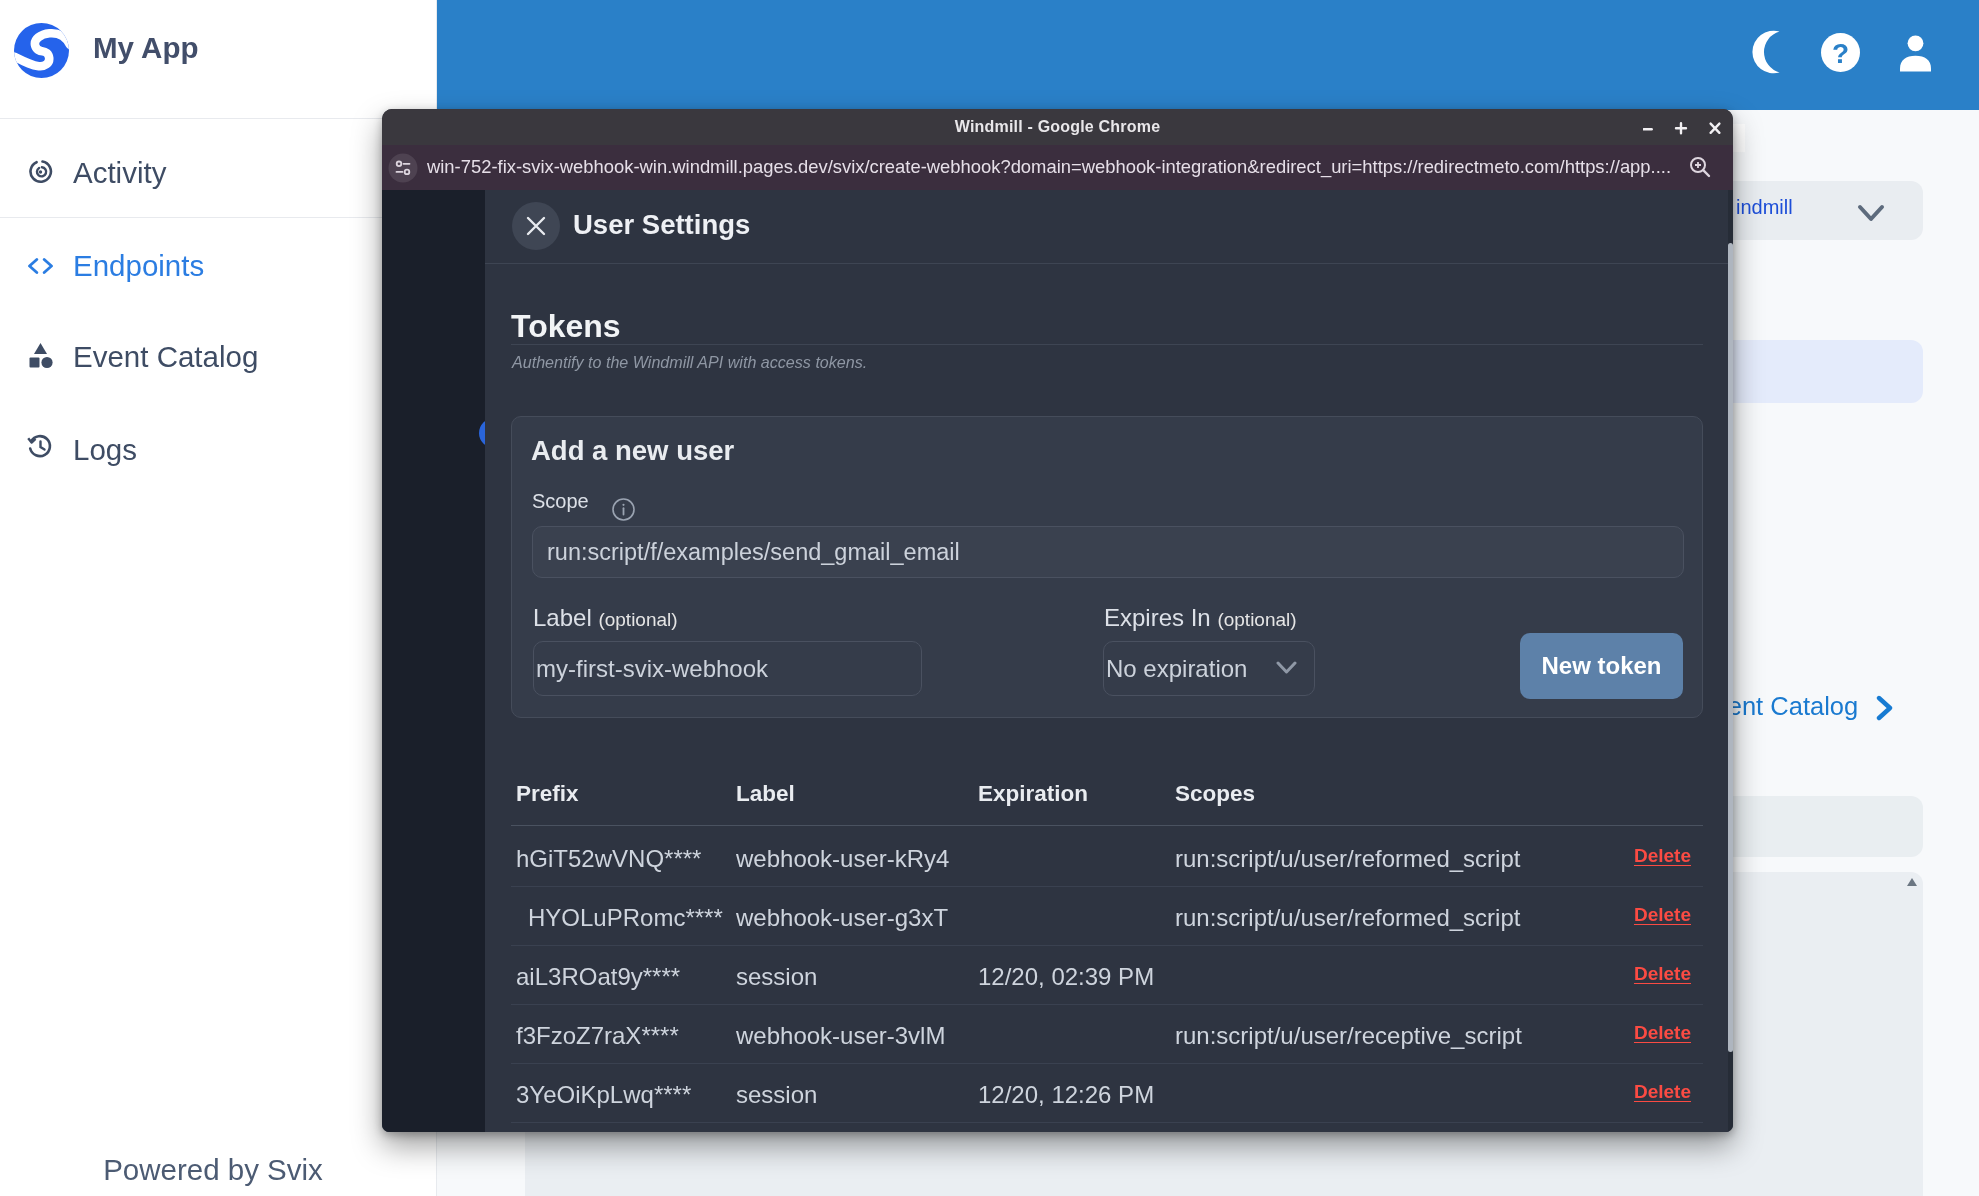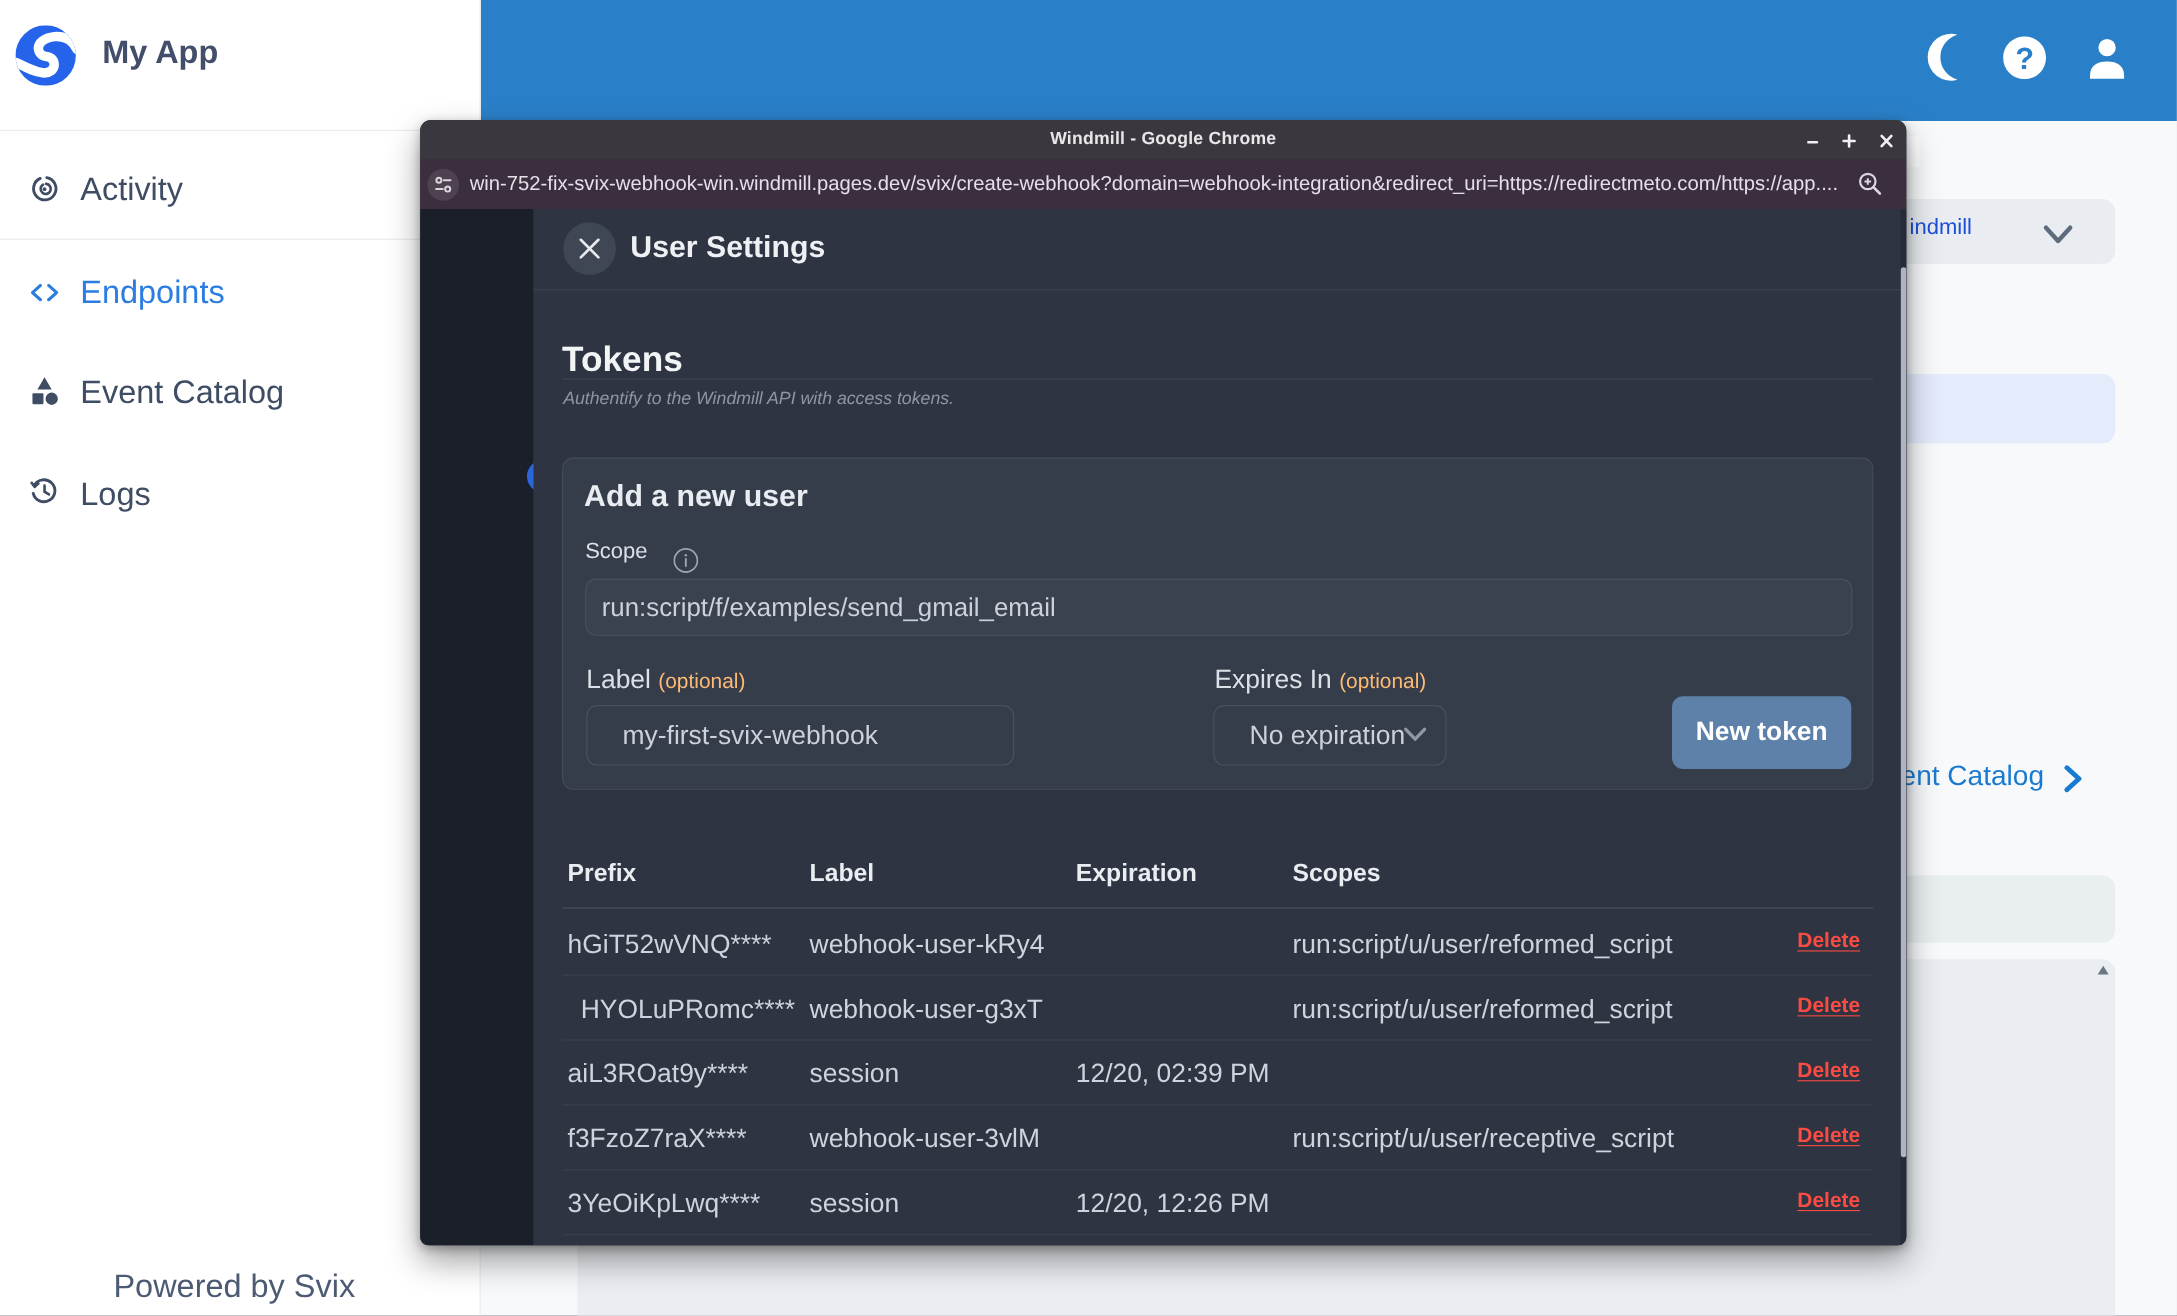--- a/index.html
+++ b/index.html
@@ -45,23 +45,23 @@
   #tokens-rule { left:26px; top:154px; width:1192px; height:1px; background:#3e4553; }
   #tokens-sub { left:27px; top:163px; font-size:16.1px; font-style:italic; color:#8f97a4; }
 
   
   #card { left:26px; top:226px; width:1192px; height:302px; background:#353c4a; border:1px solid #454c5a; border-radius:10px; }
   #card-h { left:19px; top:18px; font-size:27.5px; font-weight:bold; color:#e9ecf0; }
   #scope-lbl { left:20px; top:73px; font-size:20px; color:#dce0e7; }
   #scope-input { left:20px; top:109px; width:1152px; height:52px; background:#3a414f; border:1px solid #4a5160; border-radius:10px;
                  font-size:23.5px; color:#ccd2db; line-height:50px; padding-left:14px; }
   .flabel { position:absolute; font-size:24px; color:#dce0e7; }
-  .opt { font-size:19px; color:#fdba74; }
+  .opt { font-size:19px; color:#e5e5e5; }
   .finput { position:absolute; height:55px; background:#353c4a; border:1px solid #4a5160; border-radius:10px;
-            font-size:24px; color:#ccd2db; line-height:53px; padding-left:32px; }
+            font-size:24px; color:#ccd2db; line-height:53px; padding-left:2px; }
   #newtoken { left:1008px; top:216px; width:163px; height:66px; background:#5d81a9; border-radius:10px;
               text-align:center; line-height:66px; font-size:24px; font-weight:bold; color:#ffffff; }
 
   
   .th { position:absolute; font-size:22.5px; font-weight:bold; color:#e9ecf0; }
   .td { position:absolute; font-size:24px; color:#ced4dd; }
   .trule { position:absolute; left:26px; width:1192px; height:1px; background:#3a4150; }
   .del { position:absolute; left:26px; width:1180px; text-align:right; font-size:19px; font-weight:bold; color:#fb4b43; text-decoration:underline; text-underline-offset:3px; }
 
   

